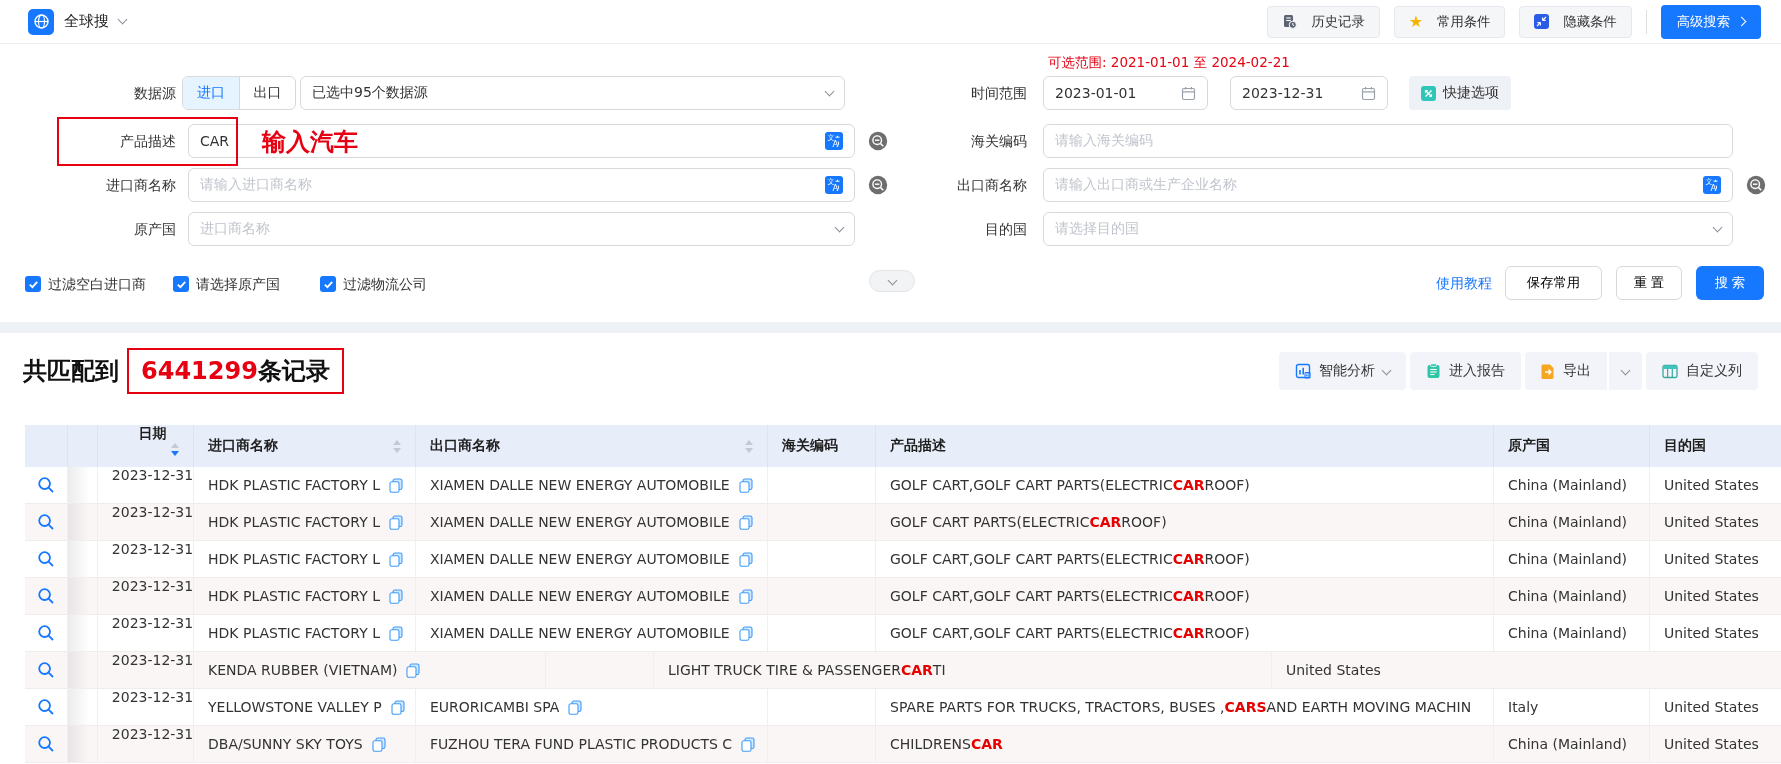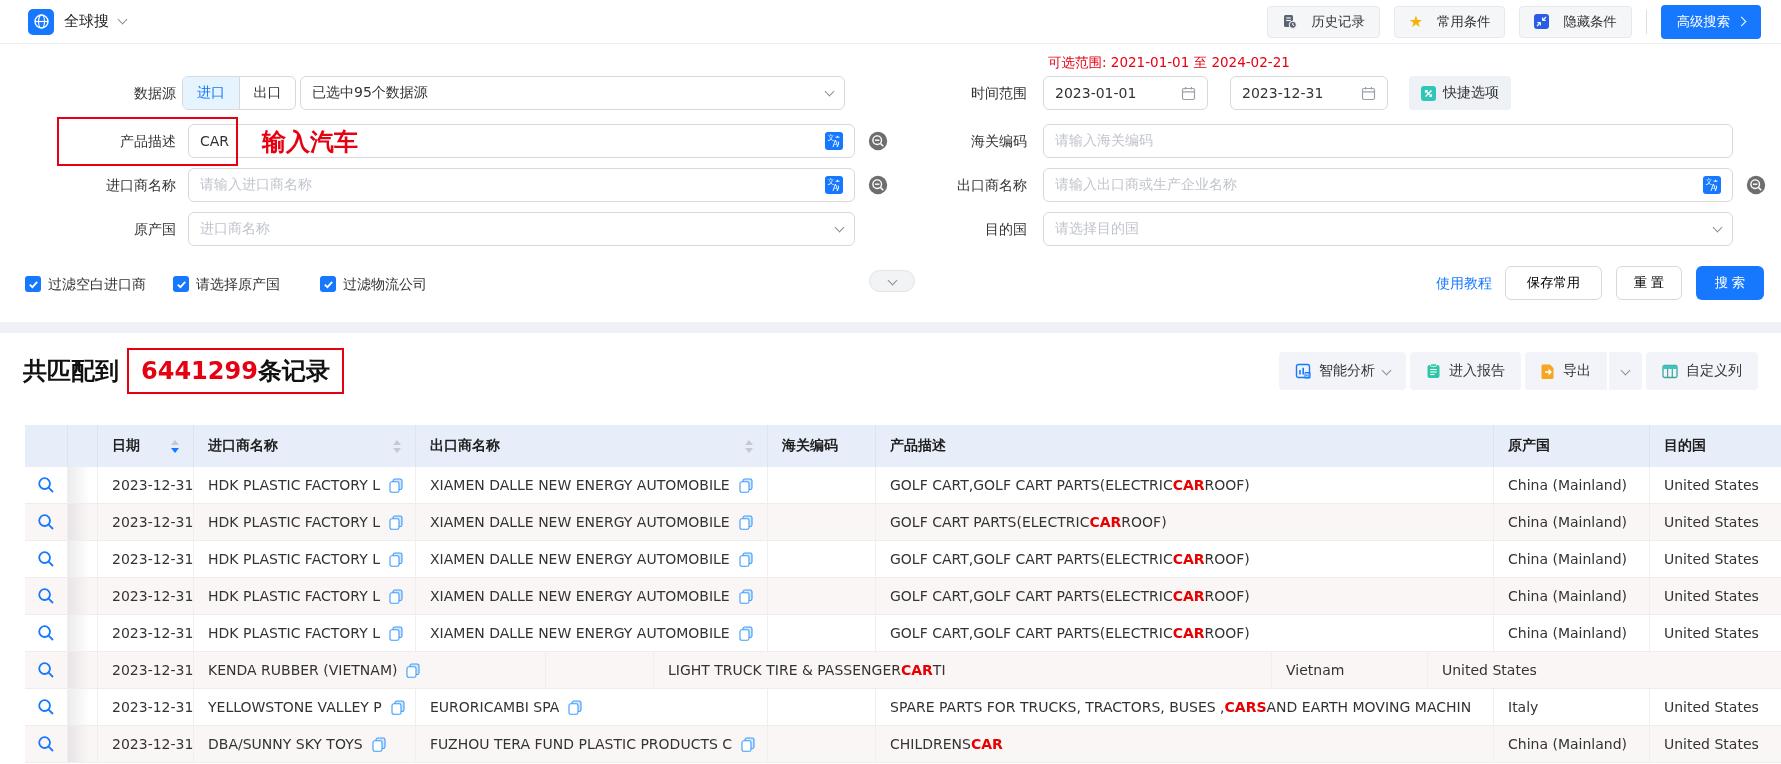--- a/index.html
+++ b/index.html
@@ -73,21 +73,21 @@
   
   .table { position:absolute; left:25px; top:425px; width:1756px; }
   .thead { display:flex; height:42px; background:#e8eef9; align-items:stretch; font-weight:bold; color:#1f1f1f; }
   .thead .cell { border-right:1px solid #dde4f0; display:flex; align-items:center; }
   .trow { display:flex; height:37px; align-items:stretch; border-bottom:1px solid #f1ecec; background:#fff; }
   .trow:nth-child(even) { background:#fbf6f6; }
   .cell { display:flex; align-items:center; padding:0 0 0 14px; white-space:nowrap; overflow:hidden; }
   .trow .cell { border-right:1px solid #f3eeee; }
   .c-icon { width:43px; justify-content:center; padding:0; }
   .c-gutter { width:30px; padding:0; background:linear-gradient(to right, rgba(70,70,90,.10), rgba(0,0,0,0) 75%); }
-  .c-date { width:96px; }
+  .c-date { width:96px;flex-direction:column; }
   .c-imp { width:222px; }
   .c-exp { width:352px; }
   .c-hs { width:108px; }
   .c-prod { width:618px; }
   .c-origin { width:156px; }
   .c-dest { width:131px; border-right:none !important; }
   .sorter { display:flex; flex-direction:column; gap:3px; margin-left:auto; margin-right:14px; }
   .car-up { width:0; height:0; border-left:4.5px solid transparent; border-right:4.5px solid transparent;
             border-bottom:5.5px solid #c3c8d4; }
   .car-down { width:0; height:0; border-left:4.5px solid transparent; border-right:4.5px solid transparent;
@@ -627,21 +627,20 @@
               <rect x="1" y="3.8" width="9" height="10.5" rx="1.8" fill="#fff" stroke="#3f9bfa" stroke-width="1.1"></rect>
             </svg>
       </span>
     </div>
     <div class="cell c-hs"></div>
     <div class="cell c-prod">
       <span>LIGHT TRUCK TIRE &amp; PASSENGER </span>
           <span class="hl">CAR</span>
           <span> TI</span>
     </div>
-    <div class="cell c-origin">Vietnam</div>
     <div class="cell c-dest">United States</div>
   </div>
 
   <div class="trow">
     <div class="cell c-icon">
       <span style="line-height:0;cursor:pointer">
         <svg width="18" height="18" viewBox="0 0 18 18">
               <circle cx="7.6" cy="7.6" r="5.4" fill="none" stroke="#1677ff" stroke-width="1.8"></circle>
               <line x1="11.6" y1="11.6" x2="16" y2="16" stroke="#1677ff" stroke-width="1.8"></line>
             </svg>

